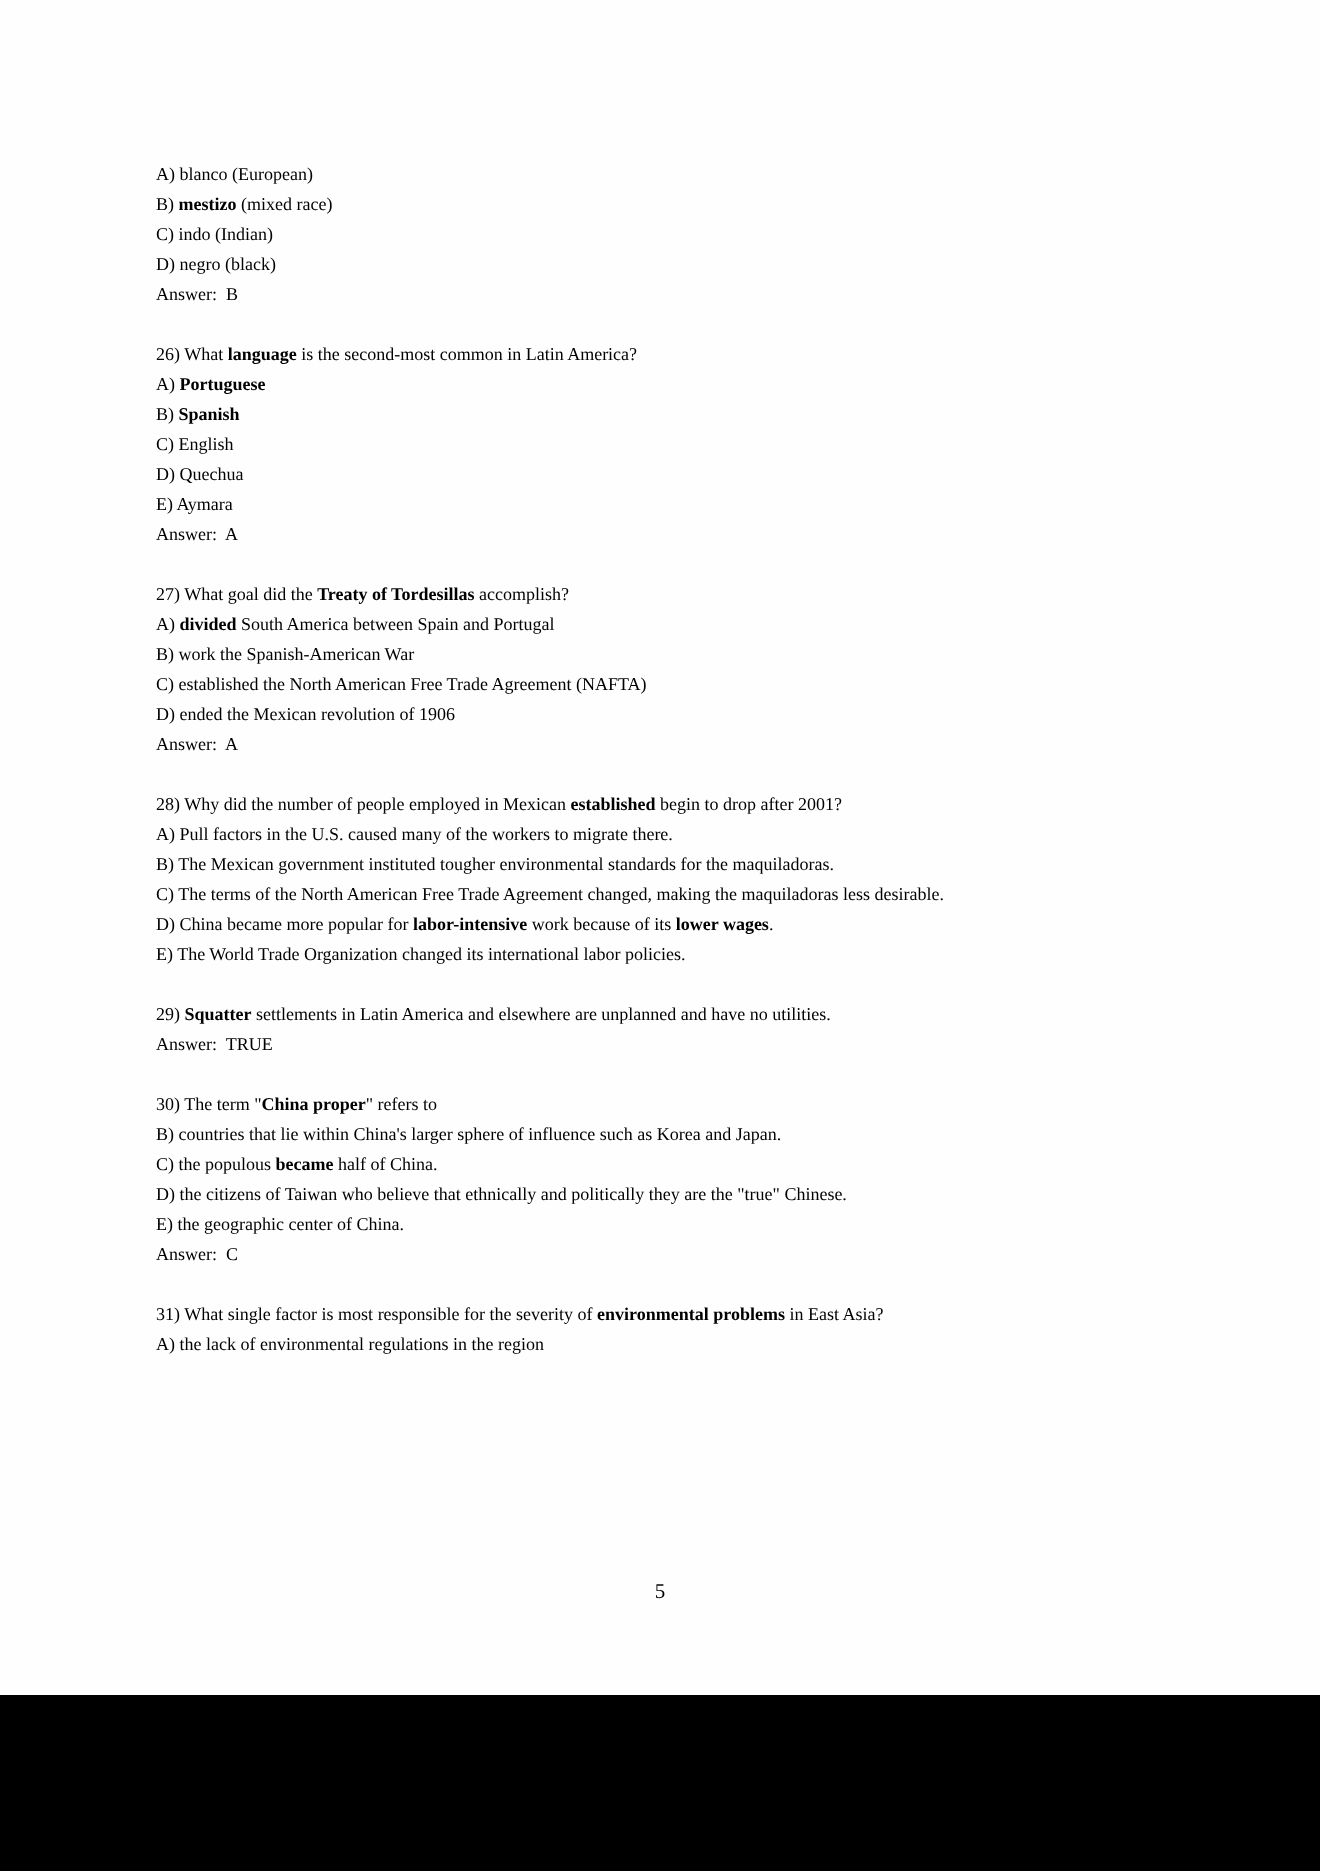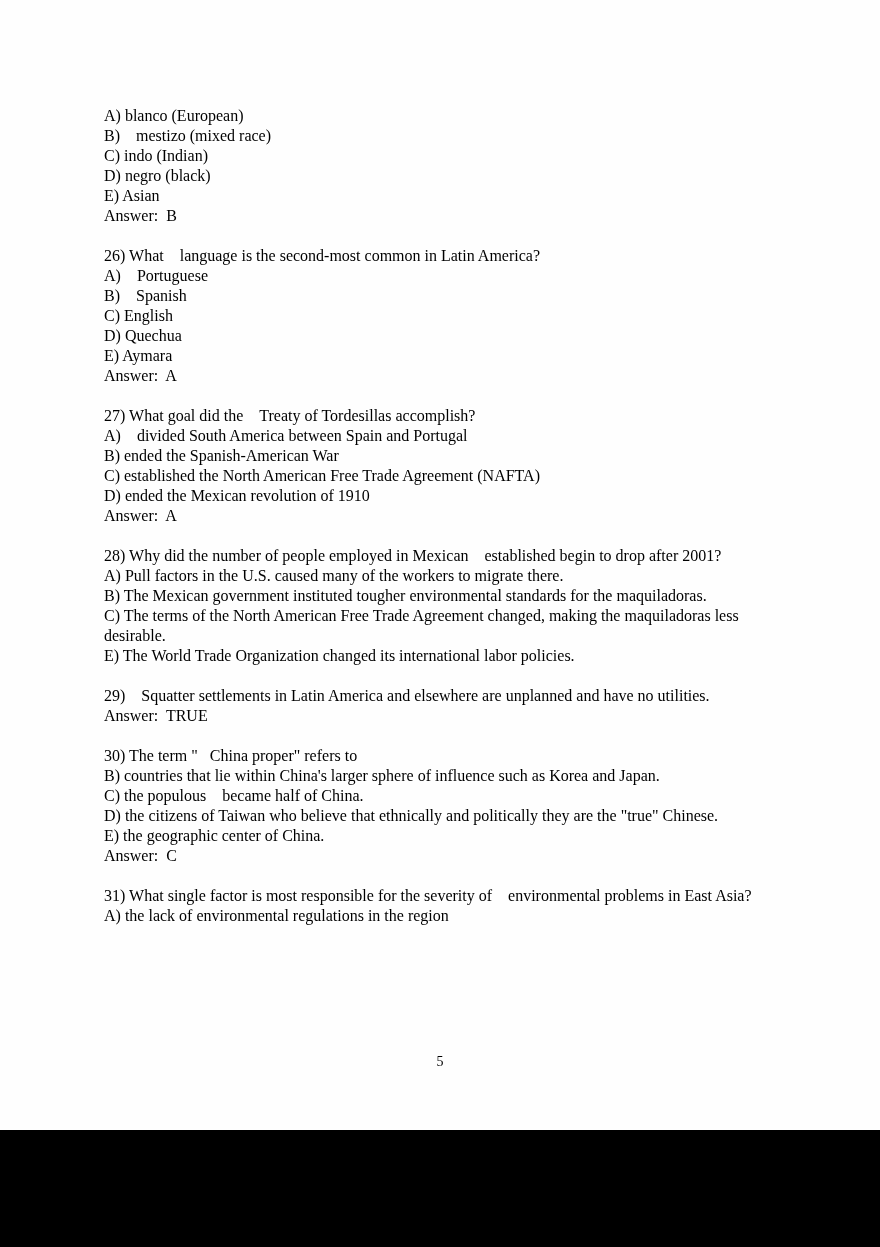--- a/index.html
+++ b/index.html
@@ -17,32 +17,31 @@
   }
   .page {
     position: relative;
     width: 880px;
     height: 1130px;
     background: #fefefe;
     color: #000000;
   }
   .content {
     padding: 106px 96px 0 104px;
-    font-size: 16px;
+    font-size: 12px;
     line-height: 20px;
   }
   .block + .block {
     margin-top: 20px;
   }
   .line {
     white-space: pre-wrap;
   }
   .bold {
-    font-weight: normal;
-    margin-left: 12px;
+    font-weight: bold;
   }
   .page-number {
     position: absolute;
     top: 1053px;
     left: 0;
     width: 100%;
     text-align: center;
     font-size: 14px;
     line-height: 18px;
   }
@@ -56,45 +55,45 @@
 <body>
 
 <div class="viewport">
   <div class="page">
     <div class="content">
         <div class="block">
           <div class="line"><span>A) blanco (European)</span></div>
           <div class="line"><span>B) </span><span class="bold">mestizo</span><span> (mixed race)</span></div>
           <div class="line"><span>C) indo (Indian)</span></div>
           <div class="line"><span>D) negro (black)</span></div>
-          <div class="line"><span>E) Asian</span></div>
           <div class="line"><span>Answer:  B</span></div>
         </div>
         <div class="block">
           <div class="line"><span>26) What </span><span class="bold">language</span><span> is the second-most common in Latin America?</span></div>
           <div class="line"><span>A) </span><span class="bold">Portuguese</span></div>
           <div class="line"><span>B) </span><span class="bold">Spanish</span></div>
           <div class="line"><span>C) English</span></div>
           <div class="line"><span>D) Quechua</span></div>
           <div class="line"><span>E) Aymara</span></div>
           <div class="line"><span>Answer:  A</span></div>
         </div>
         <div class="block">
           <div class="line"><span>27) What goal did the </span><span class="bold">Treaty of Tordesillas</span><span> accomplish?</span></div>
           <div class="line"><span>A) </span><span class="bold">divided</span><span> South America between Spain and Portugal</span></div>
-          <div class="line"><span>B) ended the Spanish-American War</span></div>
+          <div class="line"><span>B) work the Spanish-American War</span></div>
           <div class="line"><span>C) established the North American Free Trade Agreement (NAFTA)</span></div>
-          <div class="line"><span>D) ended the Mexican revolution of 1910</span></div>
+          <div class="line"><span>D) ended the Mexican revolution of 1906</span></div>
           <div class="line"><span>Answer:  A</span></div>
         </div>
         <div class="block">
           <div class="line"><span>28) Why did the number of people employed in Mexican </span><span class="bold">established</span><span> begin to drop after 2001?</span></div>
           <div class="line"><span>A) Pull factors in the U.S. caused many of the workers to migrate there.</span></div>
           <div class="line"><span>B) The Mexican government instituted tougher environmental standards for the maquiladoras.</span></div>
           <div class="line"><span>C) The terms of the North American Free Trade Agreement changed, making the maquiladoras less desirable.</span></div>
+          <div class="line"><span>D) China became more popular for </span><span class="bold">labor-intensive</span><span> work because of its </span><span class="bold">lower wages</span><span>.</span></div>
           <div class="line"><span>E) The World Trade Organization changed its international labor policies.</span></div>
         </div>
         <div class="block">
           <div class="line"><span>29) </span><span class="bold">Squatter</span><span> settlements in Latin America and elsewhere are unplanned and have no utilities.</span></div>
           <div class="line"><span>Answer:  TRUE</span></div>
         </div>
         <div class="block">
           <div class="line"><span>30) The term "</span><span class="bold">China proper</span><span>" refers to</span></div>
           <div class="line"><span>B) countries that lie within China's larger sphere of influence such as Korea and Japan.</span></div>
           <div class="line"><span>C) the populous </span><span class="bold">became</span><span> half of China.</span></div>

